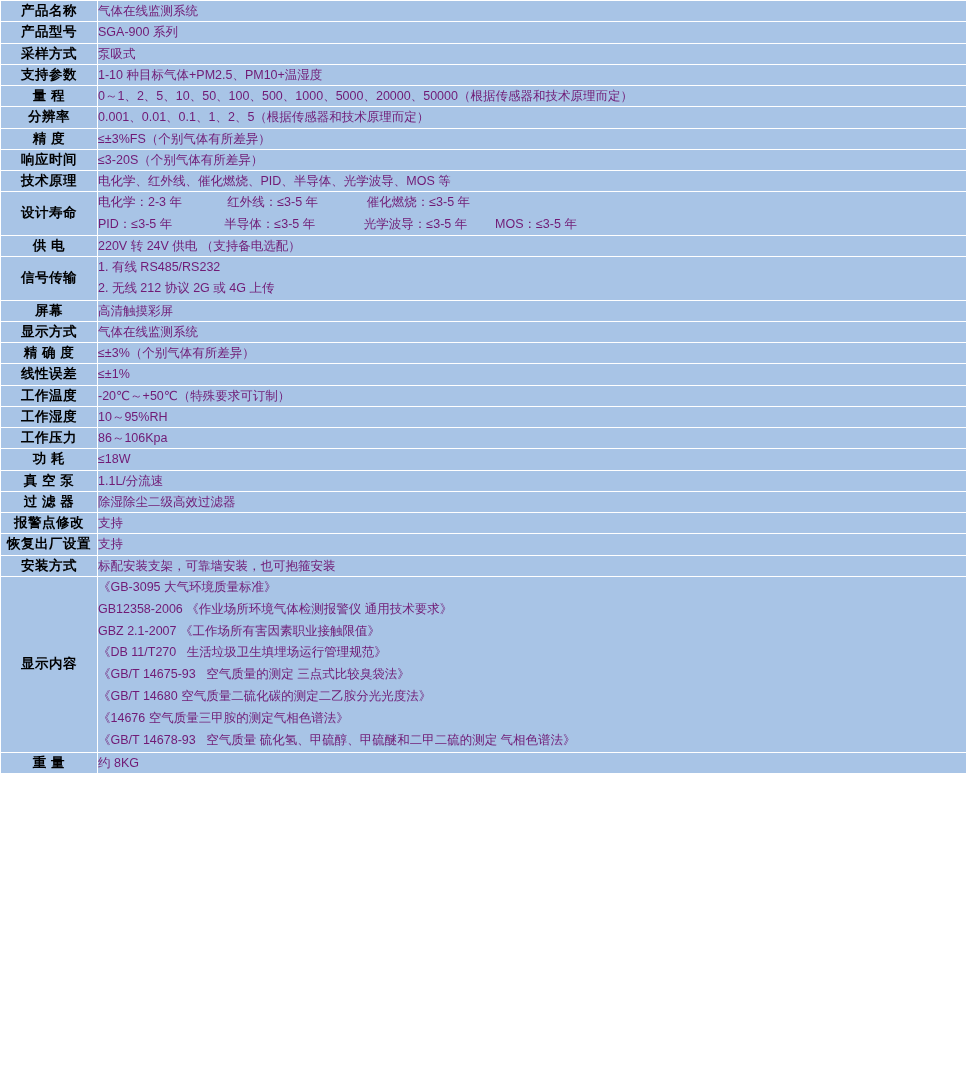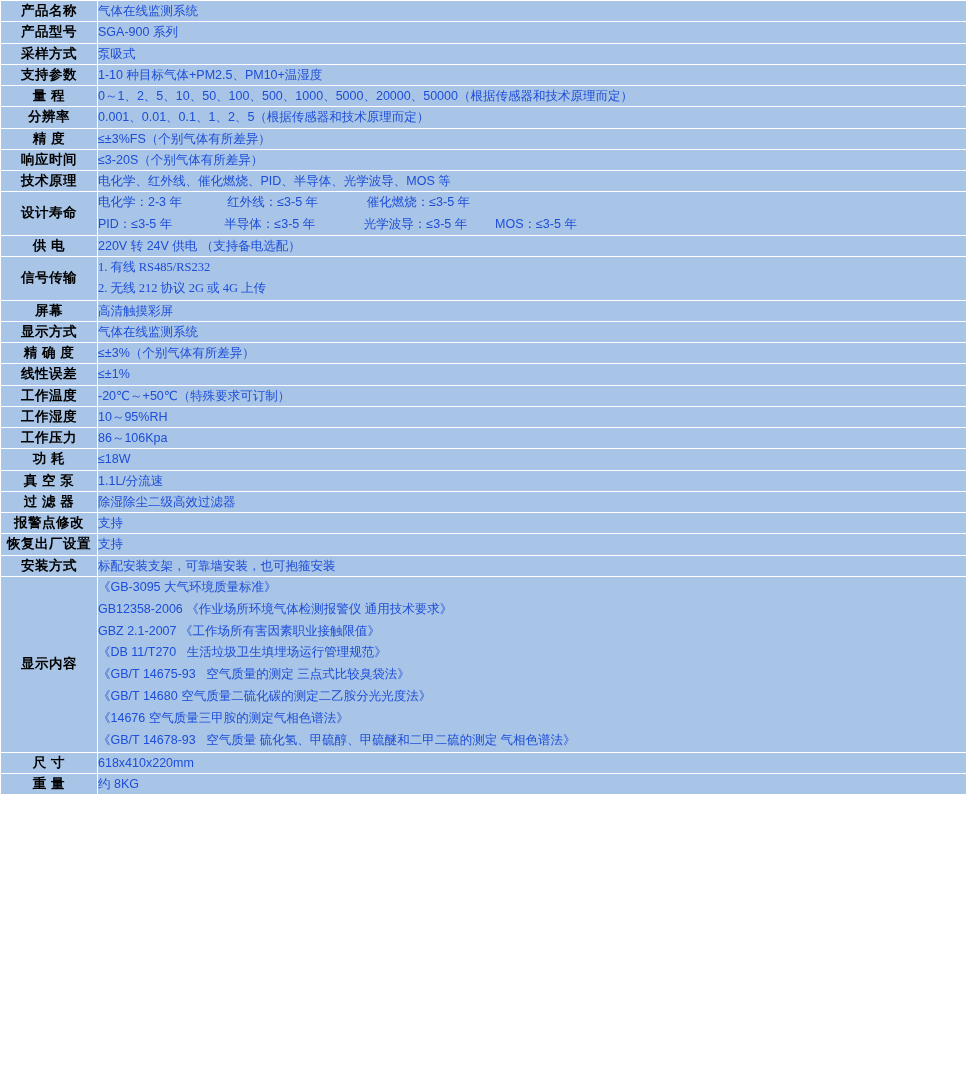--- a/index.html
+++ b/index.html
@@ -30,40 +30,39 @@
     text-align: center;
     font-weight: bold;
     font-size: 13.5px;
     color: #000000;
     padding: 9px 2px;
     line-height: 1.5;
     letter-spacing: 0.5px;
   }
   td.value {
     font-size: 12.5px;
-    color: #1d4ed8;
+    color: #701a75;
     padding: 9px 8px;
     line-height: 1.6;
   }
   .lifespan-grid {
     display: block;
   }
   .lifespan-row {
     display: block;
     white-space: pre;
     line-height: 1.7;
   }
   .std-list div {
     line-height: 1.75;
     white-space: pre;
   }
   .sig-list div {
     line-height: 1.7;
     white-space: pre;
-    font-family: Liberation Serif, serif;
   }
 </style>
 </head>
 <body>
 
 <table class="spec">
   <tbody>
       <tr>
         <td class="label">产品名称</td>
         <td class="value">气体在线监测系统</td>
@@ -183,21 +182,17 @@
             <div class="">GBZ 2.1-2007 《工作场所有害因素职业接触限值》</div>
             <div class="">《DB 11/T270   生活垃圾卫生填埋场运行管理规范》</div>
             <div class="">《GB/T 14675-93   空气质量的测定 三点式比较臭袋法》</div>
             <div class="">《GB/T 14680 空气质量二硫化碳的测定二乙胺分光光度法》</div>
             <div class="">《14676 空气质量三甲胺的测定气相色谱法》</div>
             <div class="">《GB/T 14678-93   空气质量 硫化氢、甲硫醇、甲硫醚和二甲二硫的测定 气相色谱法》</div>
           </div>
         </td>
       </tr>
       <tr>
-        <td class="label">尺  寸</td>
-        <td class="value">618x410x220mm</td>
-      </tr>
-      <tr>
         <td class="label">重  量</td>
         <td class="value">约 8KG</td>
       </tr>
     </tbody>
 </table>
 
 </body></html>

